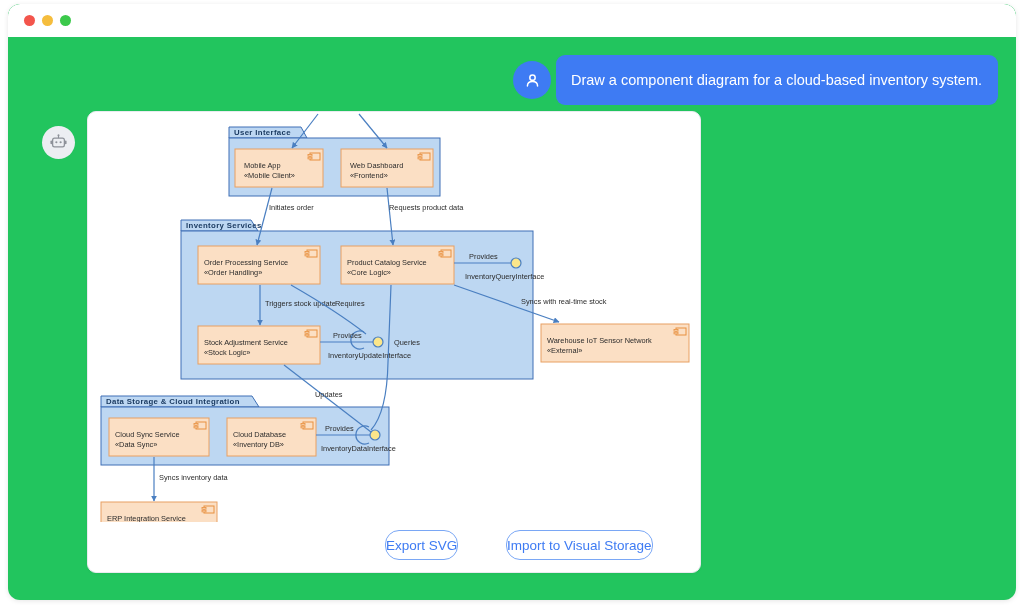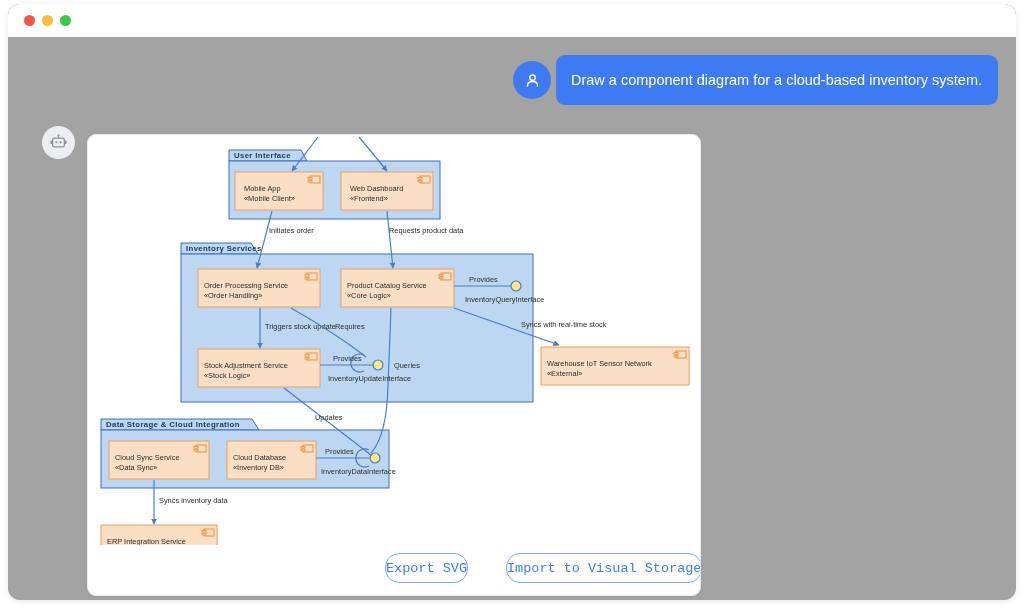--- a/index.html
+++ b/index.html
@@ -7,21 +7,21 @@
   body {
     width: 1024px; height: 607px;
     background: #ffffff;
     font-family: "Liberation Sans", sans-serif;
     overflow: hidden;
   }
 
   .window {
     position: absolute; left: 8px; top: 4px;
     width: 1008px; height: 596px;
-    background: #a3a3a3;
+    background: #22c55e;
     border-radius: 12px;
     box-shadow: 0 1px 5px rgba(0,0,0,0.10);
     overflow: hidden;
   }
 
   
   .titlebar {
     position: absolute; left: 0; top: 0;
     width: 100%; height: 33px;
     background: #ffffff;
@@ -54,42 +54,42 @@
   
   .bot-avatar {
     position: absolute; left: 34px; top: 122px;
     width: 33px; height: 33px; border-radius: 50%;
     background: #eceef2;
     display: flex; align-items: center; justify-content: center;
   }
 
   
   .card {
-    position: absolute; left: 79px; top: 130px;
+    position: absolute; left: 79px; top: 107px;
     width: 614px; height: 462px;
     background: #ffffff;
     border: 1px solid #e9ebf0;
     border-radius: 9px;
     box-shadow: 0 1px 3px rgba(0,0,0,0.04);
     overflow: hidden;
   }
 
   .diagram { position: absolute; left: 0; top: 0; width: 614px; height: 410px; }
 
   
   .btn-row { position: absolute; left: 0; top: 418px; width: 614px; height: 44px; }
   .btn {
     position: absolute; top: 0;
     height: 30px;
     border: 1px solid #7aa7f5;
     border-radius: 14px;
     background: #ffffff;
     color: #3e7bf3;
     font-size: 13.5px;
-    font-family: Liberation Mono, monospace;
+    font-family: Liberation Sans, sans-serif;
     display: flex; align-items: center; justify-content: center;
     padding: 0 0;
     cursor: pointer;
     white-space: nowrap;
   }
   .btn-export { left: 297px; }
   .btn-import { left: 418px; }
 
   
   .pkg-title { font: bold 7.8px "Liberation Sans", sans-serif; fill: #17375e; letter-spacing: .35px; }

